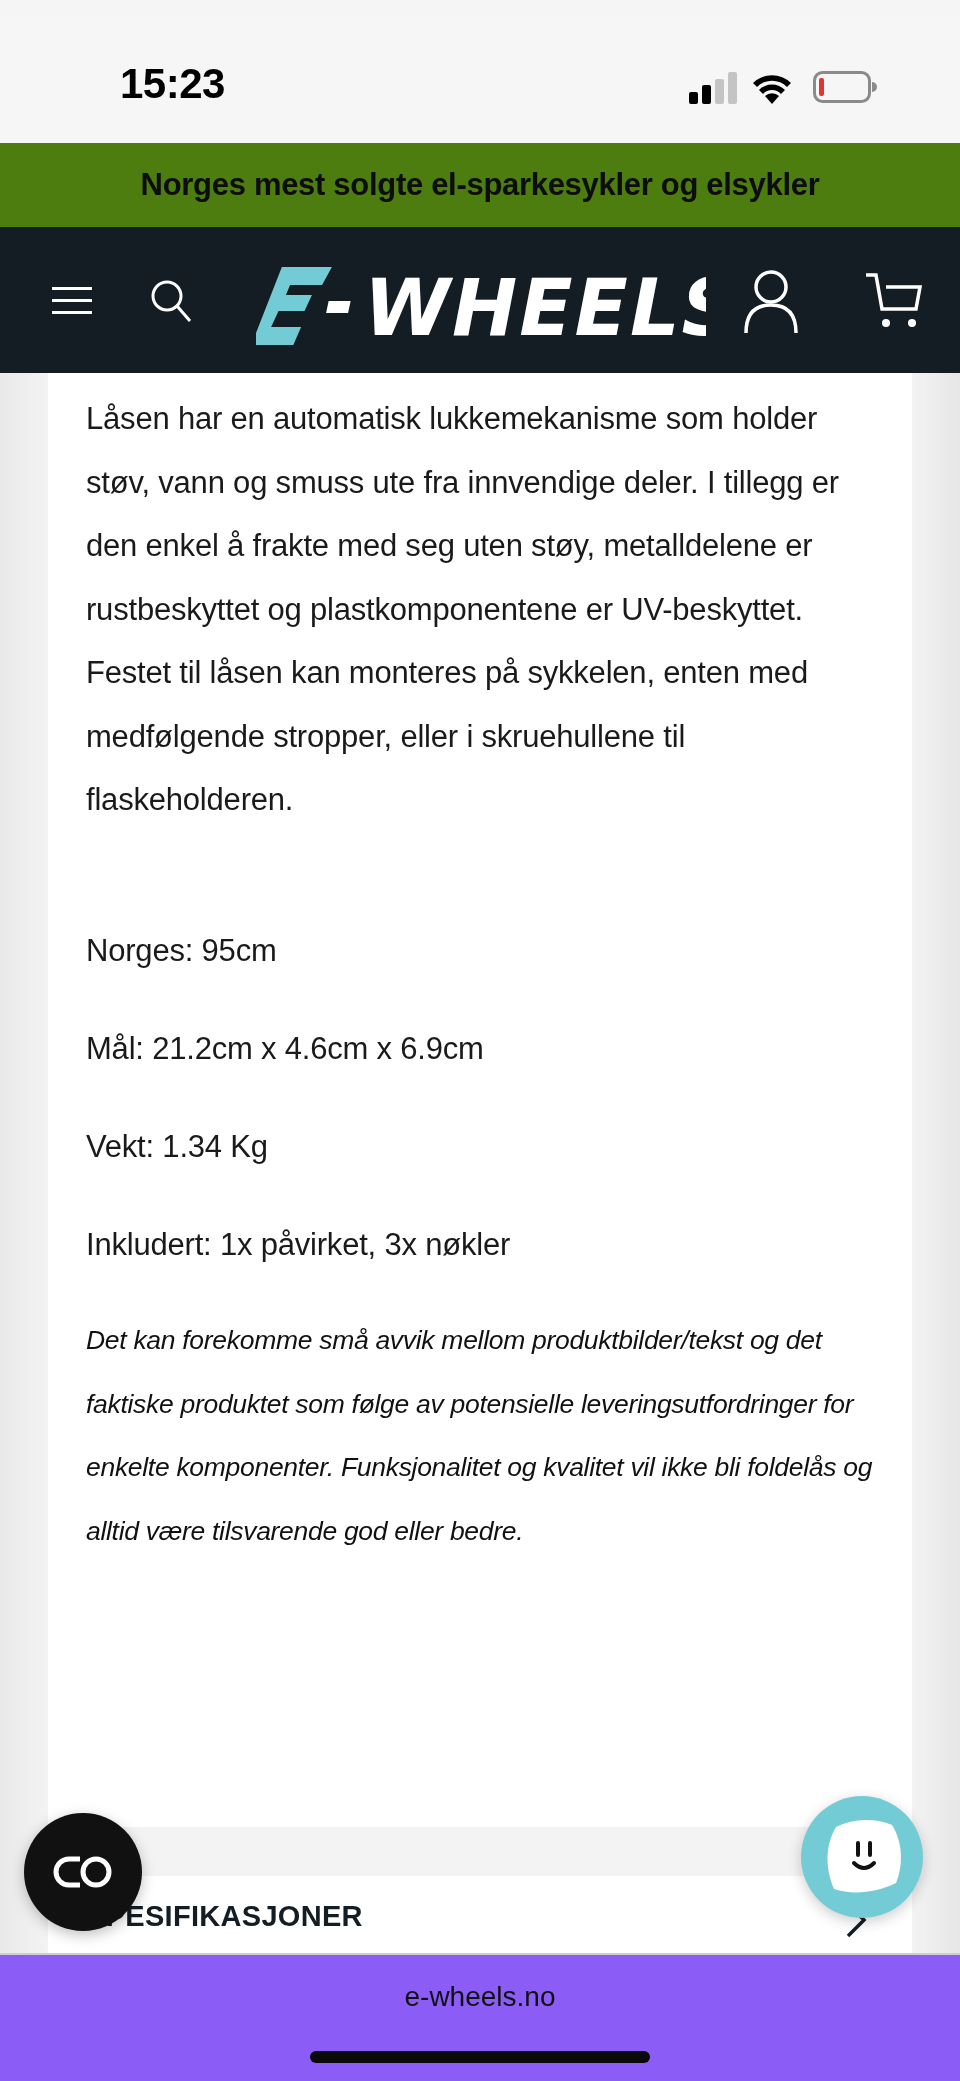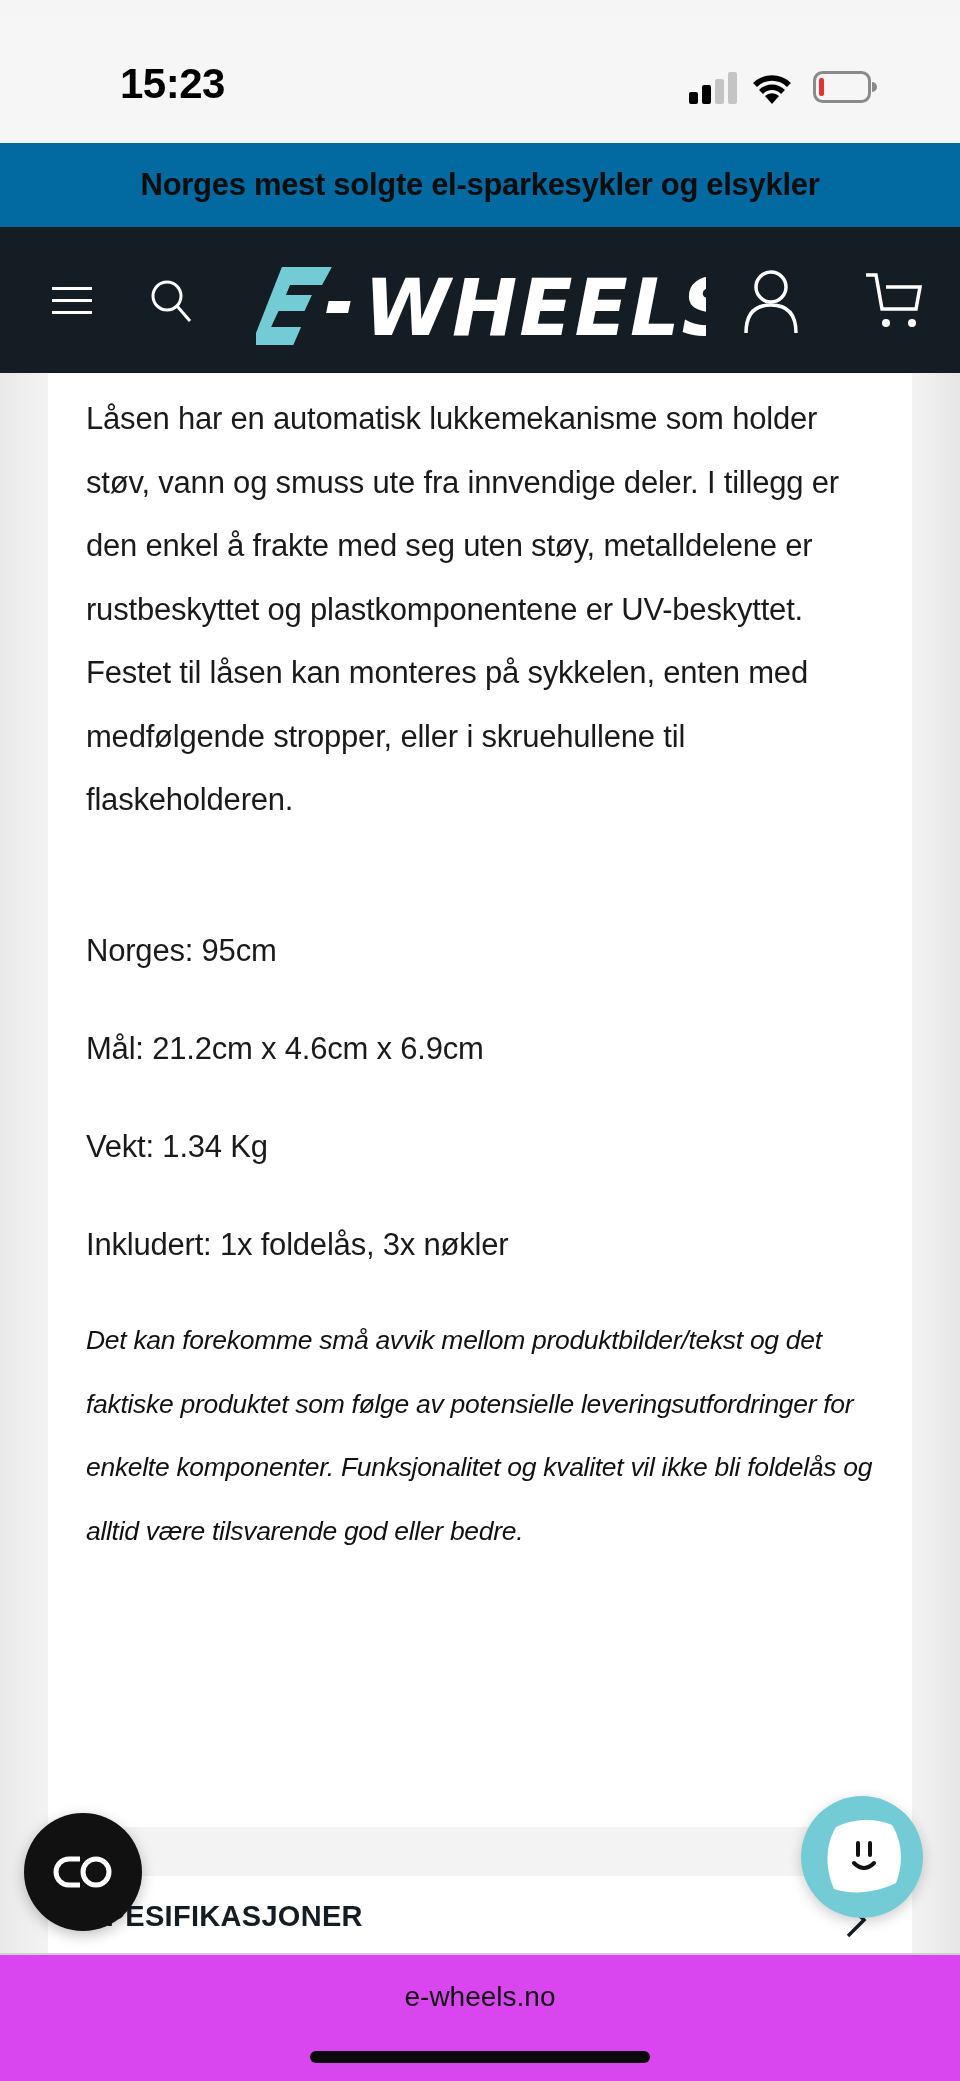--- a/index.html
+++ b/index.html
@@ -5,21 +5,21 @@
   * { box-sizing: border-box; margin: 0; padding: 0; }
   html, body { width: 960px; height: 2081px; overflow: hidden; background: #f5f5f5; }
   body { font-family: "Liberation Sans", sans-serif; color: #111; position: relative; }
 
   .status-bar { position: absolute; left: 0; top: 0; width: 960px; height: 143px; background: #f6f6f6; margin-top: 16px; }
   .status-time { position: absolute; left: 120px; top: 44px; font-size: 42px; font-weight: 700; letter-spacing: -0.5px; color: #000; font-family: "Liberation Sans", sans-serif; }
   .signal { position: absolute; left: 689px; top: 56px; width: 48px; height: 32px; }
   .wifi { position: absolute; left: 752px; top: 54px; width: 40px; height: 34px; }
   .battery { position: absolute; left: 813px; top: 55px; width: 64px; height: 32px; }
 
-  .promo-banner { position: absolute; left: 0; top: 143px; width: 960px; height: 84px; background: #0369a1; display: flex; align-items: center; justify-content: center; }
+  .promo-banner { position: absolute; left: 0; top: 143px; width: 960px; height: 84px; background: #4d7c0f; display: flex; align-items: center; justify-content: center; }
   .promo-text { font-size: 31px; font-weight: 700; color: #0d0d0d; letter-spacing: -0.3px; }
 
   .site-nav { position: absolute; left: 0; top: 227px; width: 960px; height: 146px; background: #141d24; }
   .nav-icon { position: absolute; display: block; }
   .menu-icon { left: 50px; top: 52px; width: 44px; height: 44px; }
   .search-icon { left: 148px; top: 50px; width: 46px; height: 46px; }
   .logo { position: absolute; left: 256px; top: 30px; width: 450px; height: 90px; }
   .account-icon { left: 740px; top: 40px; width: 62px; height: 70px; }
   .cart-icon { left: 864px; top: 42px; width: 60px; height: 62px; }
 
@@ -32,21 +32,21 @@
 
   .less-button { position: absolute; left: 304px; top: 1286px; width: 256px; height: 108px; border: 3px solid #141d24; background: #fff; display: flex; align-items: center; justify-content: center; font-size: 28px; font-weight: 700; color: #141d24; letter-spacing: 0.5px; cursor: pointer; }
 
   .specs-card { position: absolute; left: 48px; top: 1503px; width: 864px; height: 80px; background: #fff; }
   .specs-label { position: absolute; left: 38px; top: 24px; font-size: 29px; font-weight: 700; color: #141d24; letter-spacing: 0.3px; }
   .chevron-right-icon { position: absolute; left: 796px; top: 24px; width: 24px; height: 40px; }
 
   .fab-left { position: absolute; left: 24px; top: 1813px; width: 118px; height: 118px; border-radius: 50%; background: #111; box-shadow: 0 4px 14px rgba(0,0,0,0.25); display: flex; align-items: center; justify-content: center; cursor: pointer; }
   .fab-right { position: absolute; left: 801px; top: 1796px; width: 122px; height: 122px; border-radius: 50%; background: #73cbd6; box-shadow: 0 4px 14px rgba(0,0,0,0.2); display: flex; align-items: center; justify-content: center; cursor: pointer; }
 
-  .browser-bar { position: absolute; left: 0; top: 1953px; width: 960px; height: 128px; background: #d946ef; border-top: 2px solid #cfcfcf; }
+  .browser-bar { position: absolute; left: 0; top: 1953px; width: 960px; height: 128px; background: #8b5cf6; border-top: 2px solid #cfcfcf; }
   .url-text { position: absolute; left: 0; width: 960px; top: 26px; text-align: center; font-size: 28px; color: #111; }
   .home-indicator { position: absolute; left: 310px; top: 96px; width: 340px; height: 12px; border-radius: 6px; background: #0a0a0a; }
 </style>
 </head>
 <body>
 
 <div class="status-bar">
   <div class="status-time">15:23</div>
   <svg class="signal" viewBox="0 0 48 32">
     <rect x="0" y="20" width="9" height="12" rx="2" fill="#000"></rect>
@@ -97,21 +97,21 @@
     <circle cx="48" cy="54" r="4" fill="#fff"></circle>
   </svg>
 </div>
 
 <div class="content">
   <div class="card">
     <p class="desc">Låsen har en automatisk lukkemekanisme som holder støv, vann og smuss ute fra innvendige deler. I tillegg er den enkel å frakte med seg uten støy, metalldelene er rustbeskyttet og plastkomponentene er UV-beskyttet. Festet til låsen kan monteres på sykkelen, enten med medfølgende stropper, eller i skruehullene til flaskeholderen.</p>
     <div class="spec-line" style="top:560px;">Norges: 95cm</div>
     <div class="spec-line" style="top:658px;">Mål: 21.2cm x 4.6cm x 6.9cm</div>
     <div class="spec-line" style="top:756px;">Vekt: 1.34 Kg</div>
-    <div class="spec-line" style="top:854px;">Inkludert: 1x foldelås, 3x nøkler</div>
+    <div class="spec-line" style="top:854px;">Inkludert: 1x påvirket, 3x nøkler</div>
     <p class="disclaimer">Det kan forekomme små avvik mellom produktbilder/tekst og det faktiske produktet som følge av potensielle leveringsutfordringer for enkelte komponenter. Funksjonalitet og kvalitet vil ikke bli foldelås og alltid være tilsvarende god eller bedre.</p>
   </div>
 
   <div class="specs-card">
     <span class="specs-label">SPESIFIKASJONER</span>
     <svg class="chevron-right-icon" viewBox="0 0 24 40">
       <polyline points="4,4 20,20 4,36" fill="none" stroke="#141d24" stroke-width="3.5"></polyline>
     </svg>
   </div>
 </div>

